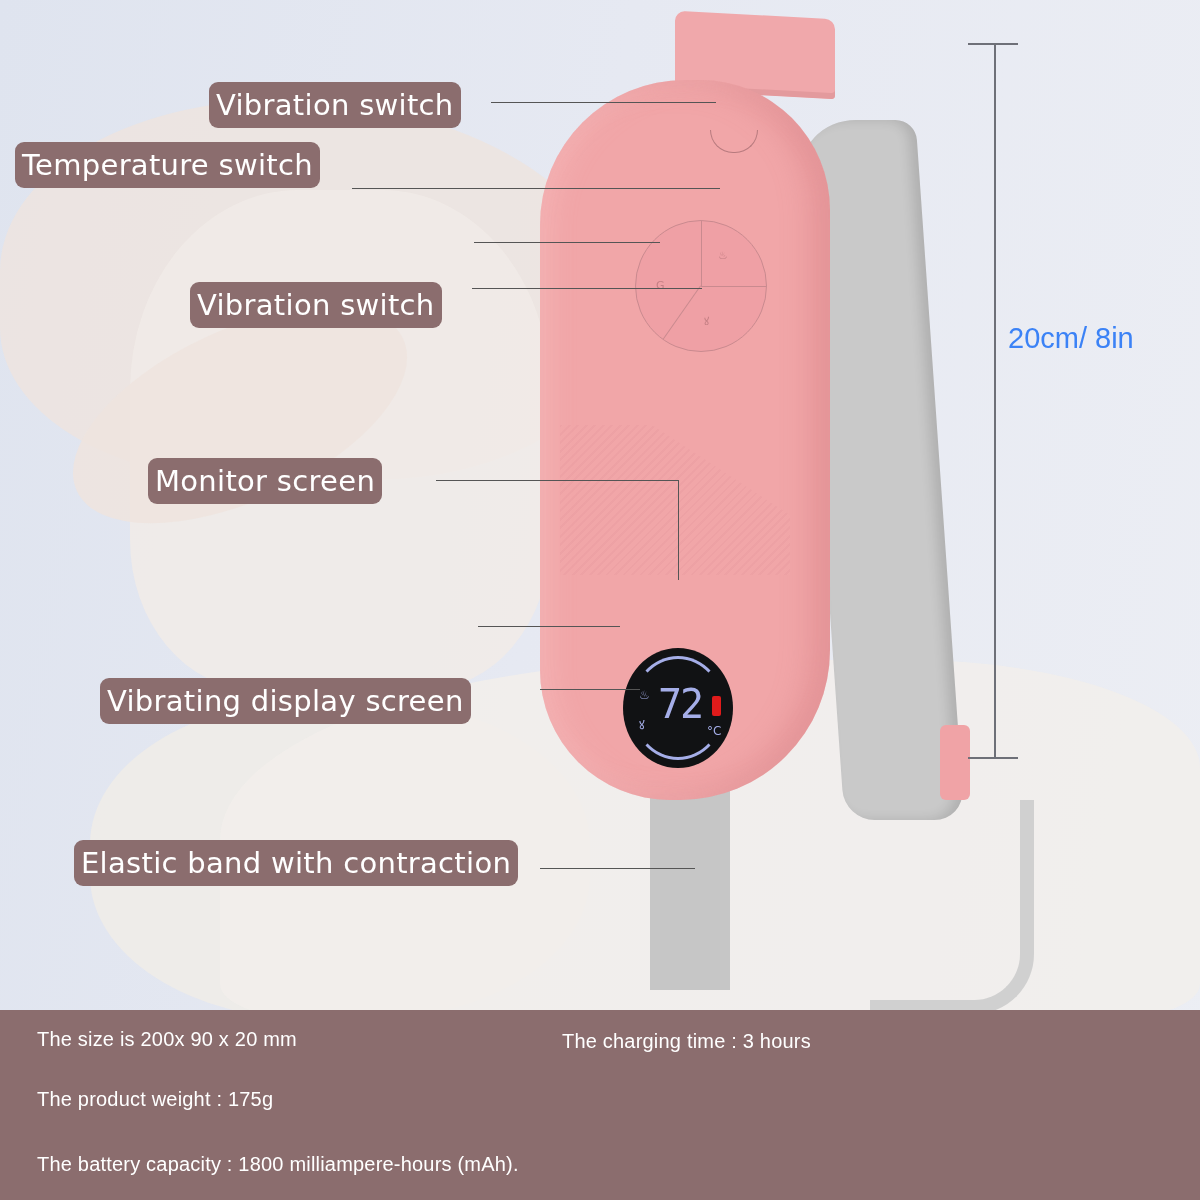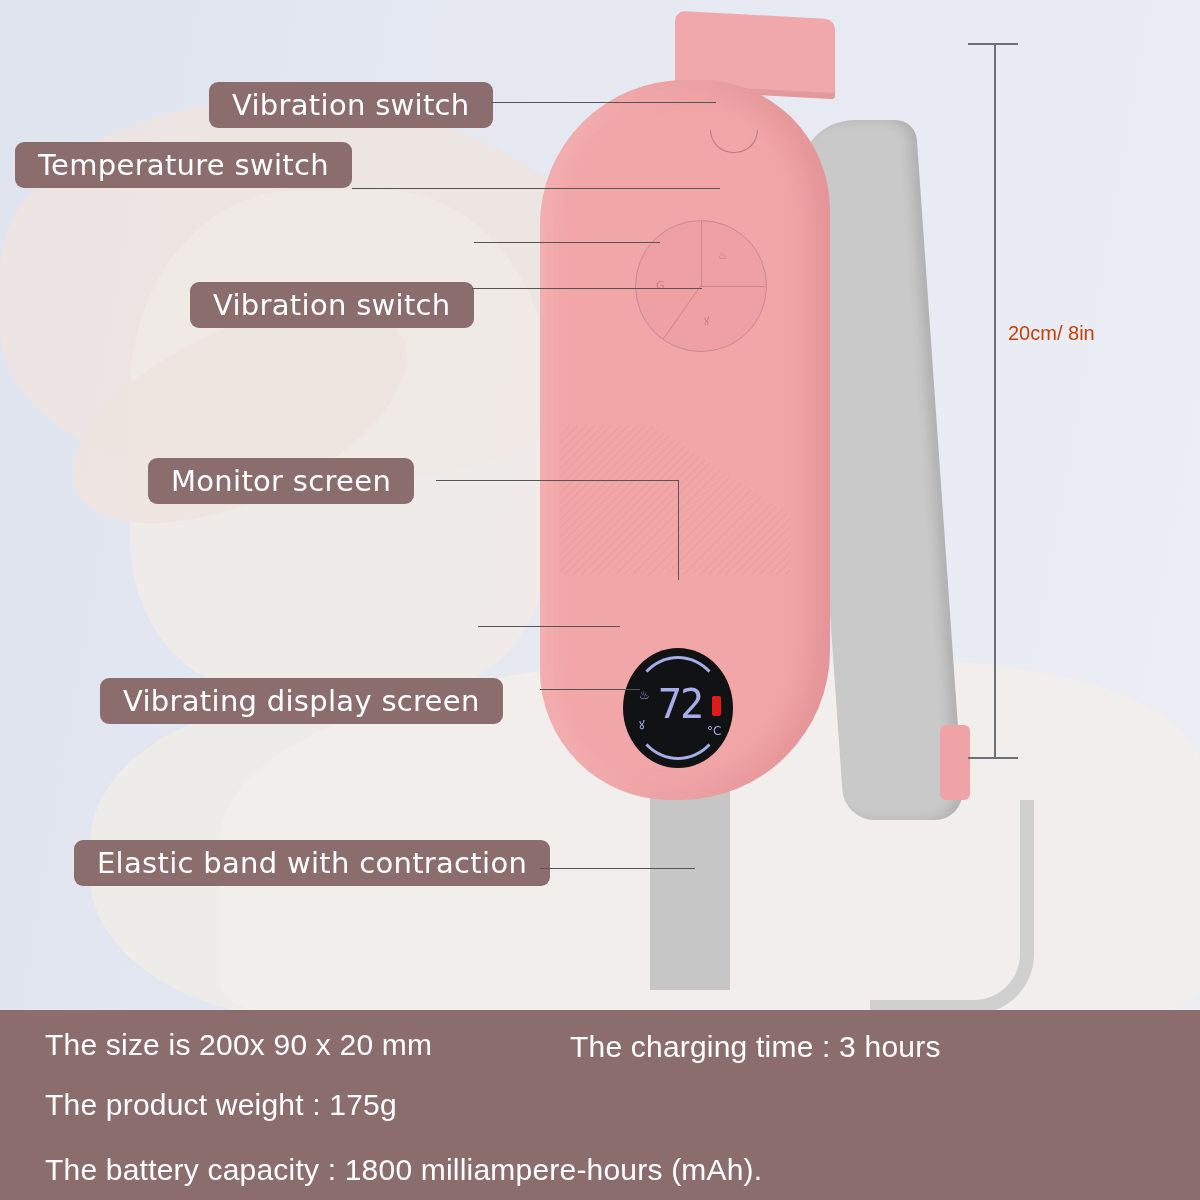--- a/index.html
+++ b/index.html
@@ -36,32 +36,32 @@
 
   
   .strap{position:absolute;left:820px;top:120px;width:120px;height:700px;background:#c9c9c9;border-radius:60px 20px 30px 30px;
          transform:skewX(4deg);box-shadow:inset -8px 0 12px rgba(0,0,0,.12);}
   .strap-low{position:absolute;left:650px;top:790px;width:80px;height:200px;background:#c6c6c6;}
   .strap-loop{position:absolute;left:870px;top:800px;width:150px;height:200px;border:14px solid #d0d0d0;border-top:none;border-left:none;border-radius:0 0 60px 0;}
   .buckle{position:absolute;left:940px;top:725px;width:30px;height:75px;background:#f0a3a6;border-radius:6px;}
 
   
   .label{position:absolute;background:#8b6d6e;color:#fff;border-radius:9px;font-size:29px;line-height:46px;height:46px;
-         padding:0 23px;white-space:nowrap;letter-spacing:.3px;font-family:"DejaVu Sans",sans-serif;}
+         padding:0 7px;white-space:nowrap;letter-spacing:.3px;font-family:"DejaVu Sans",sans-serif;}
   .leader{position:absolute;height:1px;background:#555;}
   .vleader{position:absolute;width:1px;background:#555;}
 
   
   .dim-v{position:absolute;left:994px;top:44px;width:2px;height:714px;background:#6e7078;}
   .dim-h{position:absolute;height:2px;background:#6e7078;}
-  .dim-text{position:absolute;left:1008px;top:322px;font-family:"Liberation Sans",sans-serif;font-size:20px;color:#c2410c;}
+  .dim-text{position:absolute;left:1008px;top:322px;font-family:"Liberation Sans",sans-serif;font-size:29px;color:#3b82f6;}
 
   
   .specs{position:absolute;left:0;top:1010px;width:1200px;height:190px;background:#8b6d6e;color:#fff;}
-  .spec{position:absolute;font-family:"Liberation Sans",sans-serif;font-size:30px;white-space:nowrap;letter-spacing:.2px;margin-left:8px;}
+  .spec{position:absolute;font-family:"Liberation Sans",sans-serif;font-size:20px;white-space:nowrap;letter-spacing:.2px;}
 </style>
 </head>
 <body>
 
 <div class="stage">
   <div class="model shoulder"></div>
   <div class="model torso"></div>
   <div class="model arm"></div>
   <div class="model legs2"></div>
   <div class="model legs"></div>

